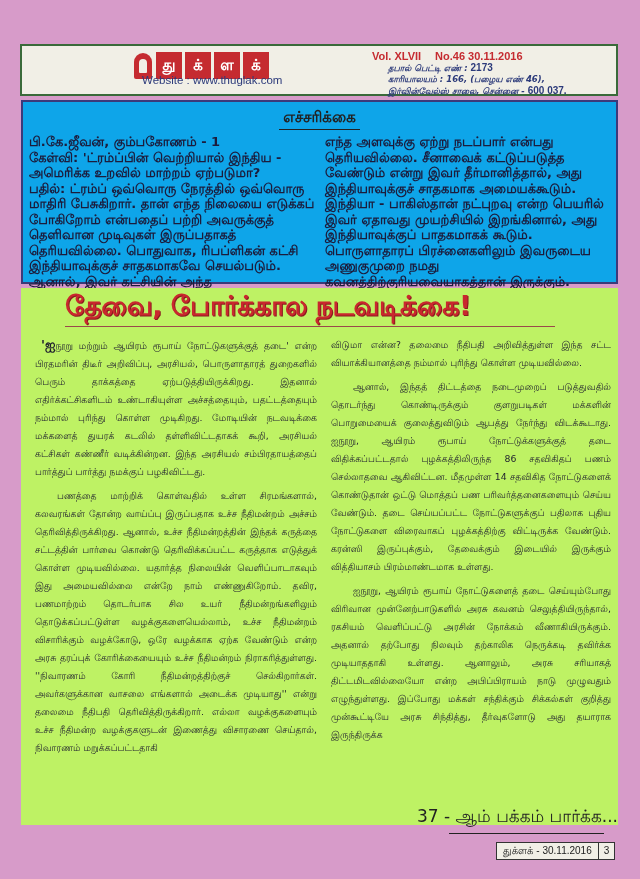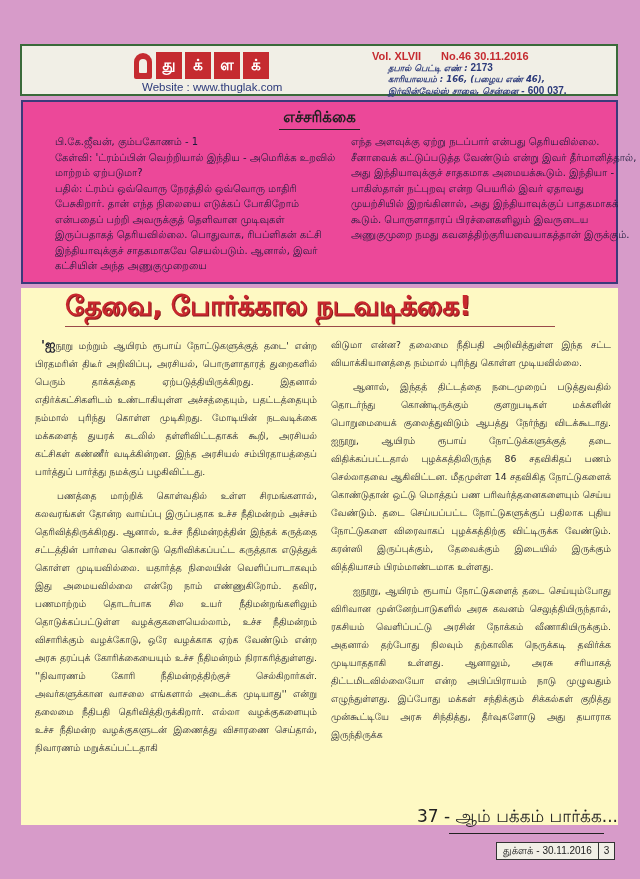--- a/index.html
+++ b/index.html
@@ -23,47 +23,47 @@
   .logo-emblem:after {
     content: ""; position: absolute; left: 5px; top: 6px; width: 8px; height: 14px;
     background: #f1efe6; border-radius: 4px 4px 1px 1px;
   }
   .logo-letters { position: absolute; left: 42px; top: 2px; display: flex; gap: 3px; }
   .logo-letter {
     width: 26px; height: 27px; background: #c52b30; color: #ffffff;
     font-weight: bold; font-size: 15px; line-height: 27px; text-align: center;
   }
   .website {
-    position: absolute; left: 28px; top: 31px; font-size: 11.5px; color: #2c3a7a;
+    position: absolute; left: 28px; top: 24px; font-size: 11.5px; color: #2c3a7a;
     font-family: "Liberation Sans", sans-serif; white-space: nowrap;
   }
   .issue-info { position: absolute; left: 350px; top: 4px; width: 240px; }
   .vol-line { color: #c52b30; font-weight: bold; font-size: 11px; font-family: "Liberation Sans", sans-serif; }
-  .vol-line span { margin-right: 20px; }
+  .vol-line span { margin-right: 14px; }
   .addr { font-size: 8.5px; color: #2c3a7a; line-height: 11px; padding-left: 16px; font-style: italic; font-weight: bold; }
   .addr .num { font-style: normal; font-size: 10px; font-family: "Liberation Sans", sans-serif; }
 
   .warning-box {
     position: absolute; left: 21px; top: 100px; width: 597px; height: 184px;
-    background: #ec4899;
+    background: #0ea5e9;
     border: 2px solid #3c3a7a; box-sizing: border-box;
   }
   .warning-title {
     position: absolute; left: 0; right: 0; top: 6px; text-align: center;
     font-size: 15px; font-weight: bold; color: #222;
   }
   .warning-title span { border-bottom: 1.5px solid #222; padding: 0 4px 3px; }
-  .qa-col { position: absolute; top: 32px; font-size: 10px; line-height: 15.5px; color: #1c1c3c; font-weight: normal; margin-left: 26px; }
+  .qa-col { position: absolute; top: 32px; font-size: 13px; line-height: 15.5px; color: #1c1c3c; font-weight: bold; }
   .qa-left { left: 6px; width: 290px; }
   .qa-right { left: 302px; width: 288px; }
   .qa-right .more { text-align: right; margin-top: 1px; }
 
   .article-box {
     position: absolute; left: 21px; top: 288px; width: 597px; height: 537px;
-    background: #fef9c3;
+    background: #bef264;
   }
   .headline {
     position: absolute; left: 44px; top: 2px; font-size: 27px; font-weight: bold; color: #c9282e;
     white-space: nowrap; letter-spacing: -0.5px;
     text-shadow: 1px 1px 0 #8a1b1f;
   }
   .headline-rule { position: absolute; left: 44px; top: 38px; width: 490px; height: 1px; background: #9a4a4a; }
   .col { position: absolute; top: 48px; font-size: 9.3px; line-height: 18px; color: #1f1f2e; text-align: justify; }
   .col-left { left: 14px; width: 282px; }
   .col-right { left: 310px; width: 280px; }

